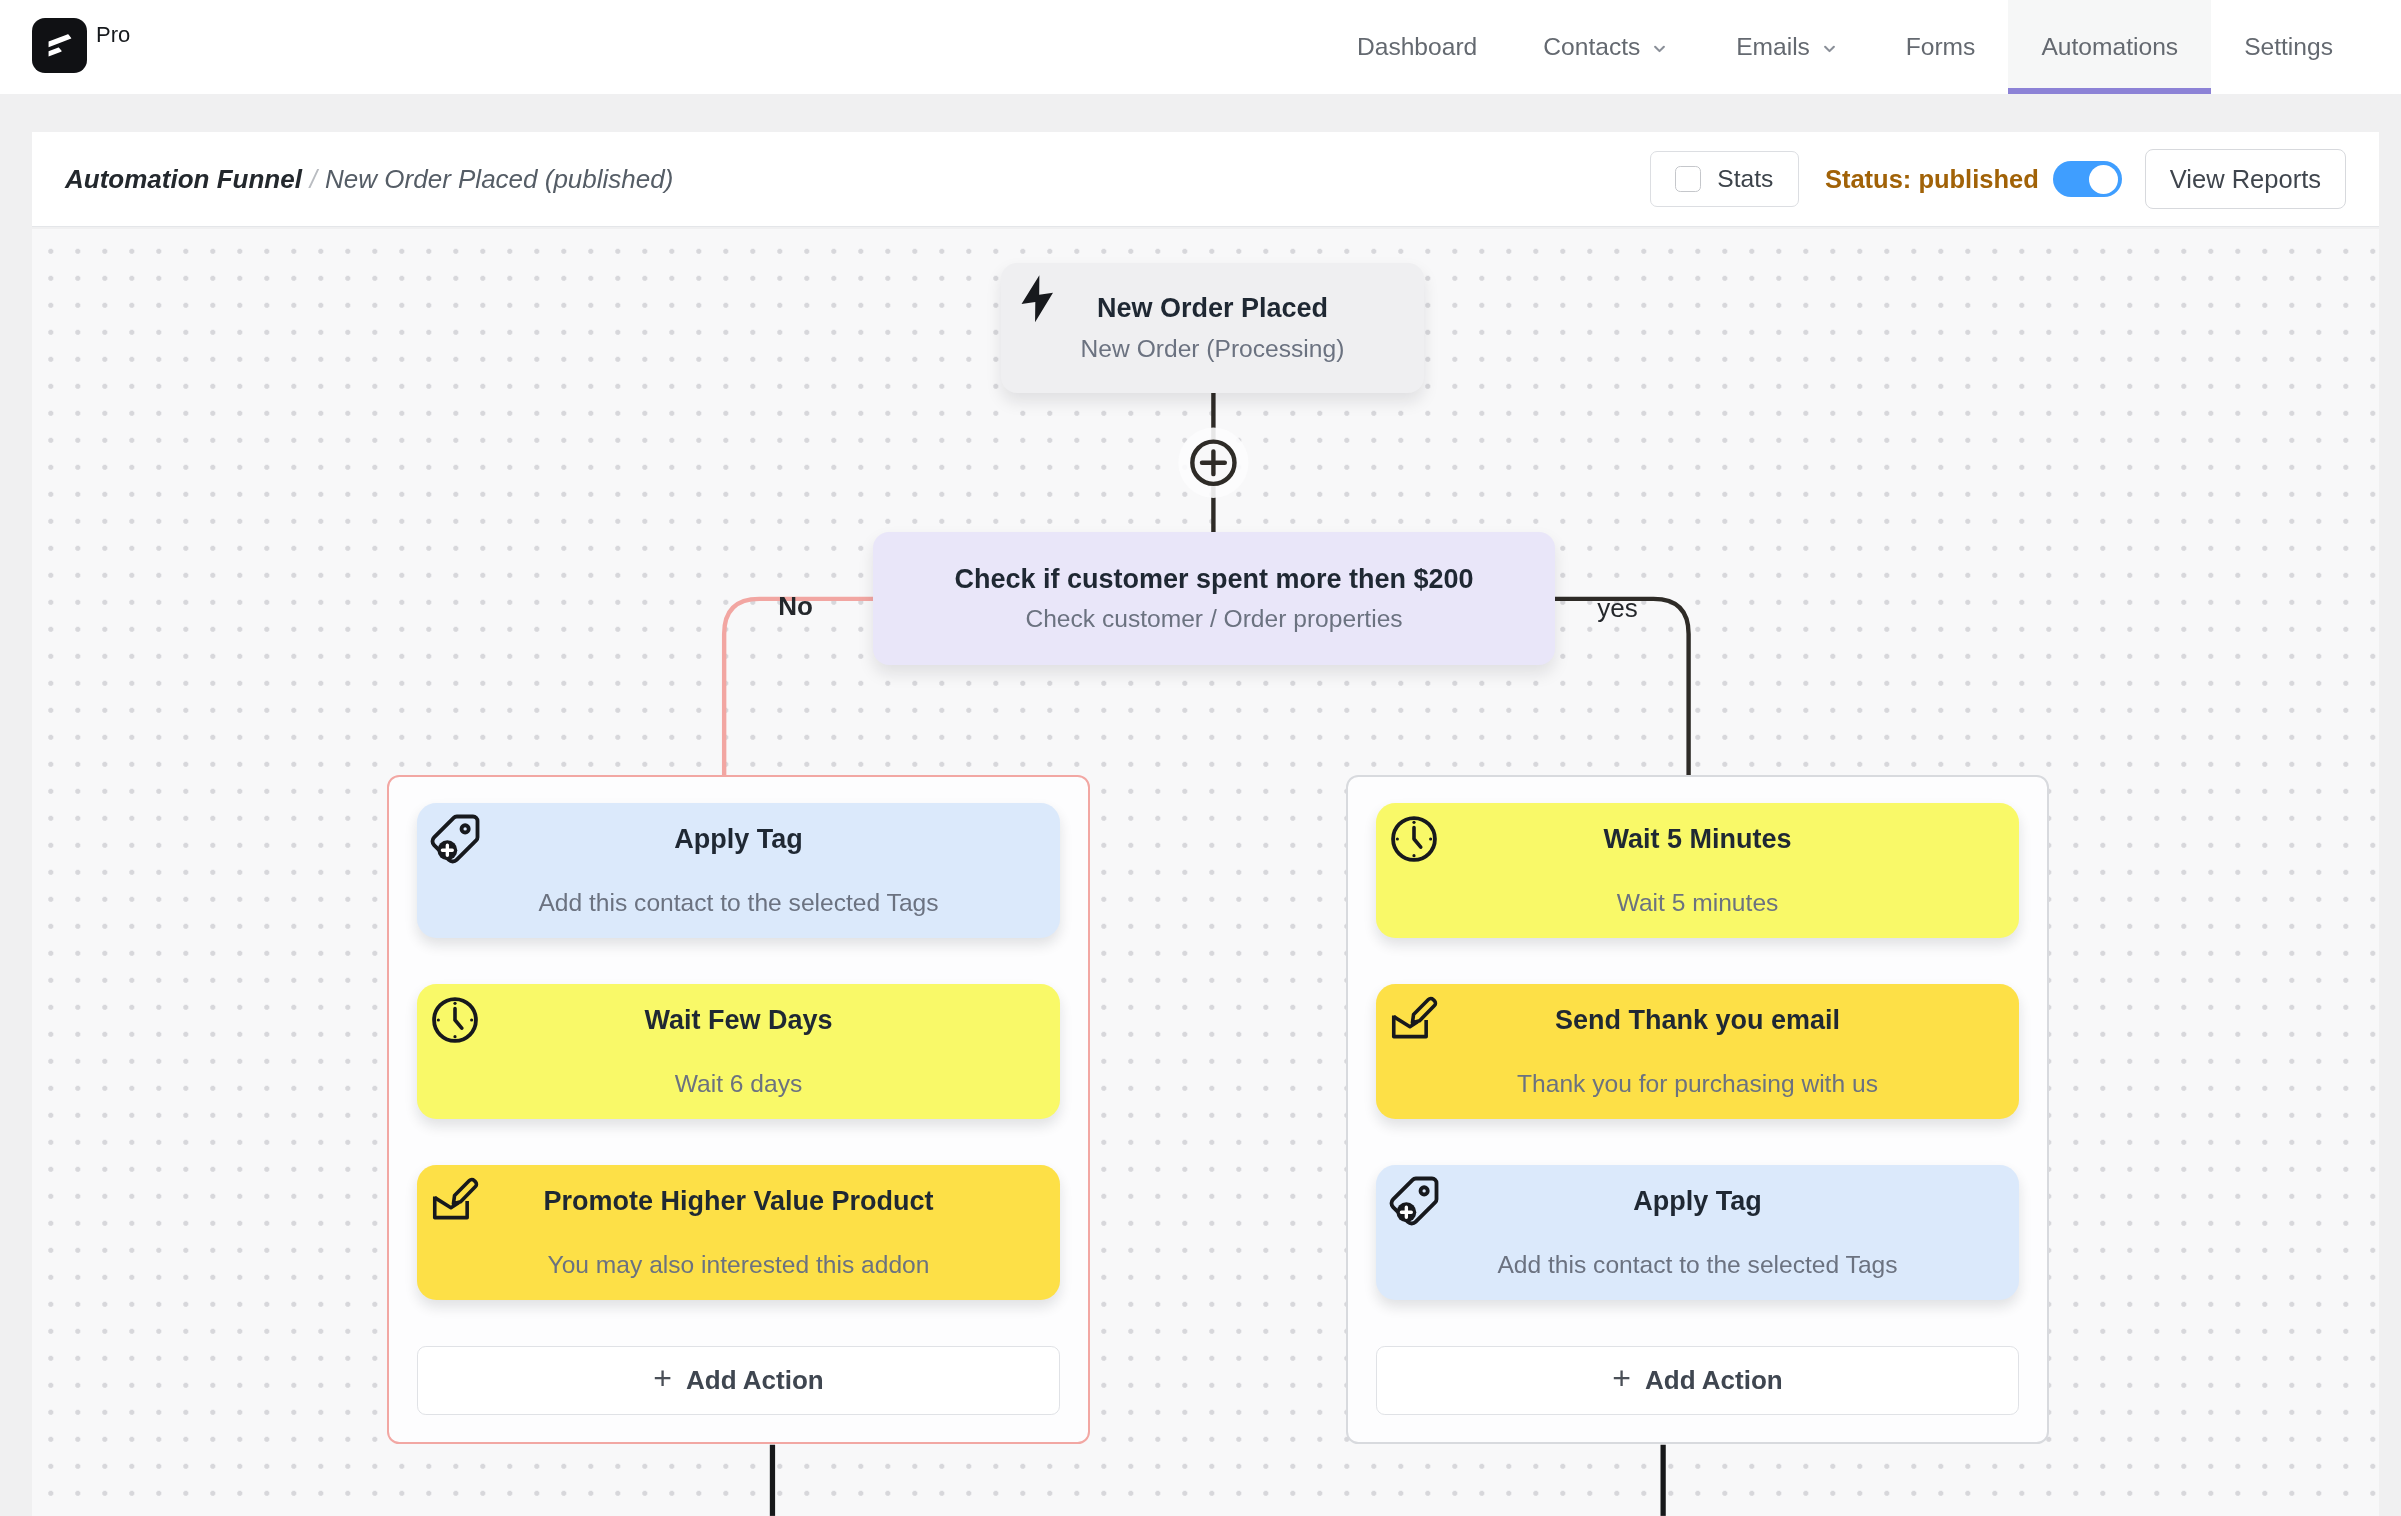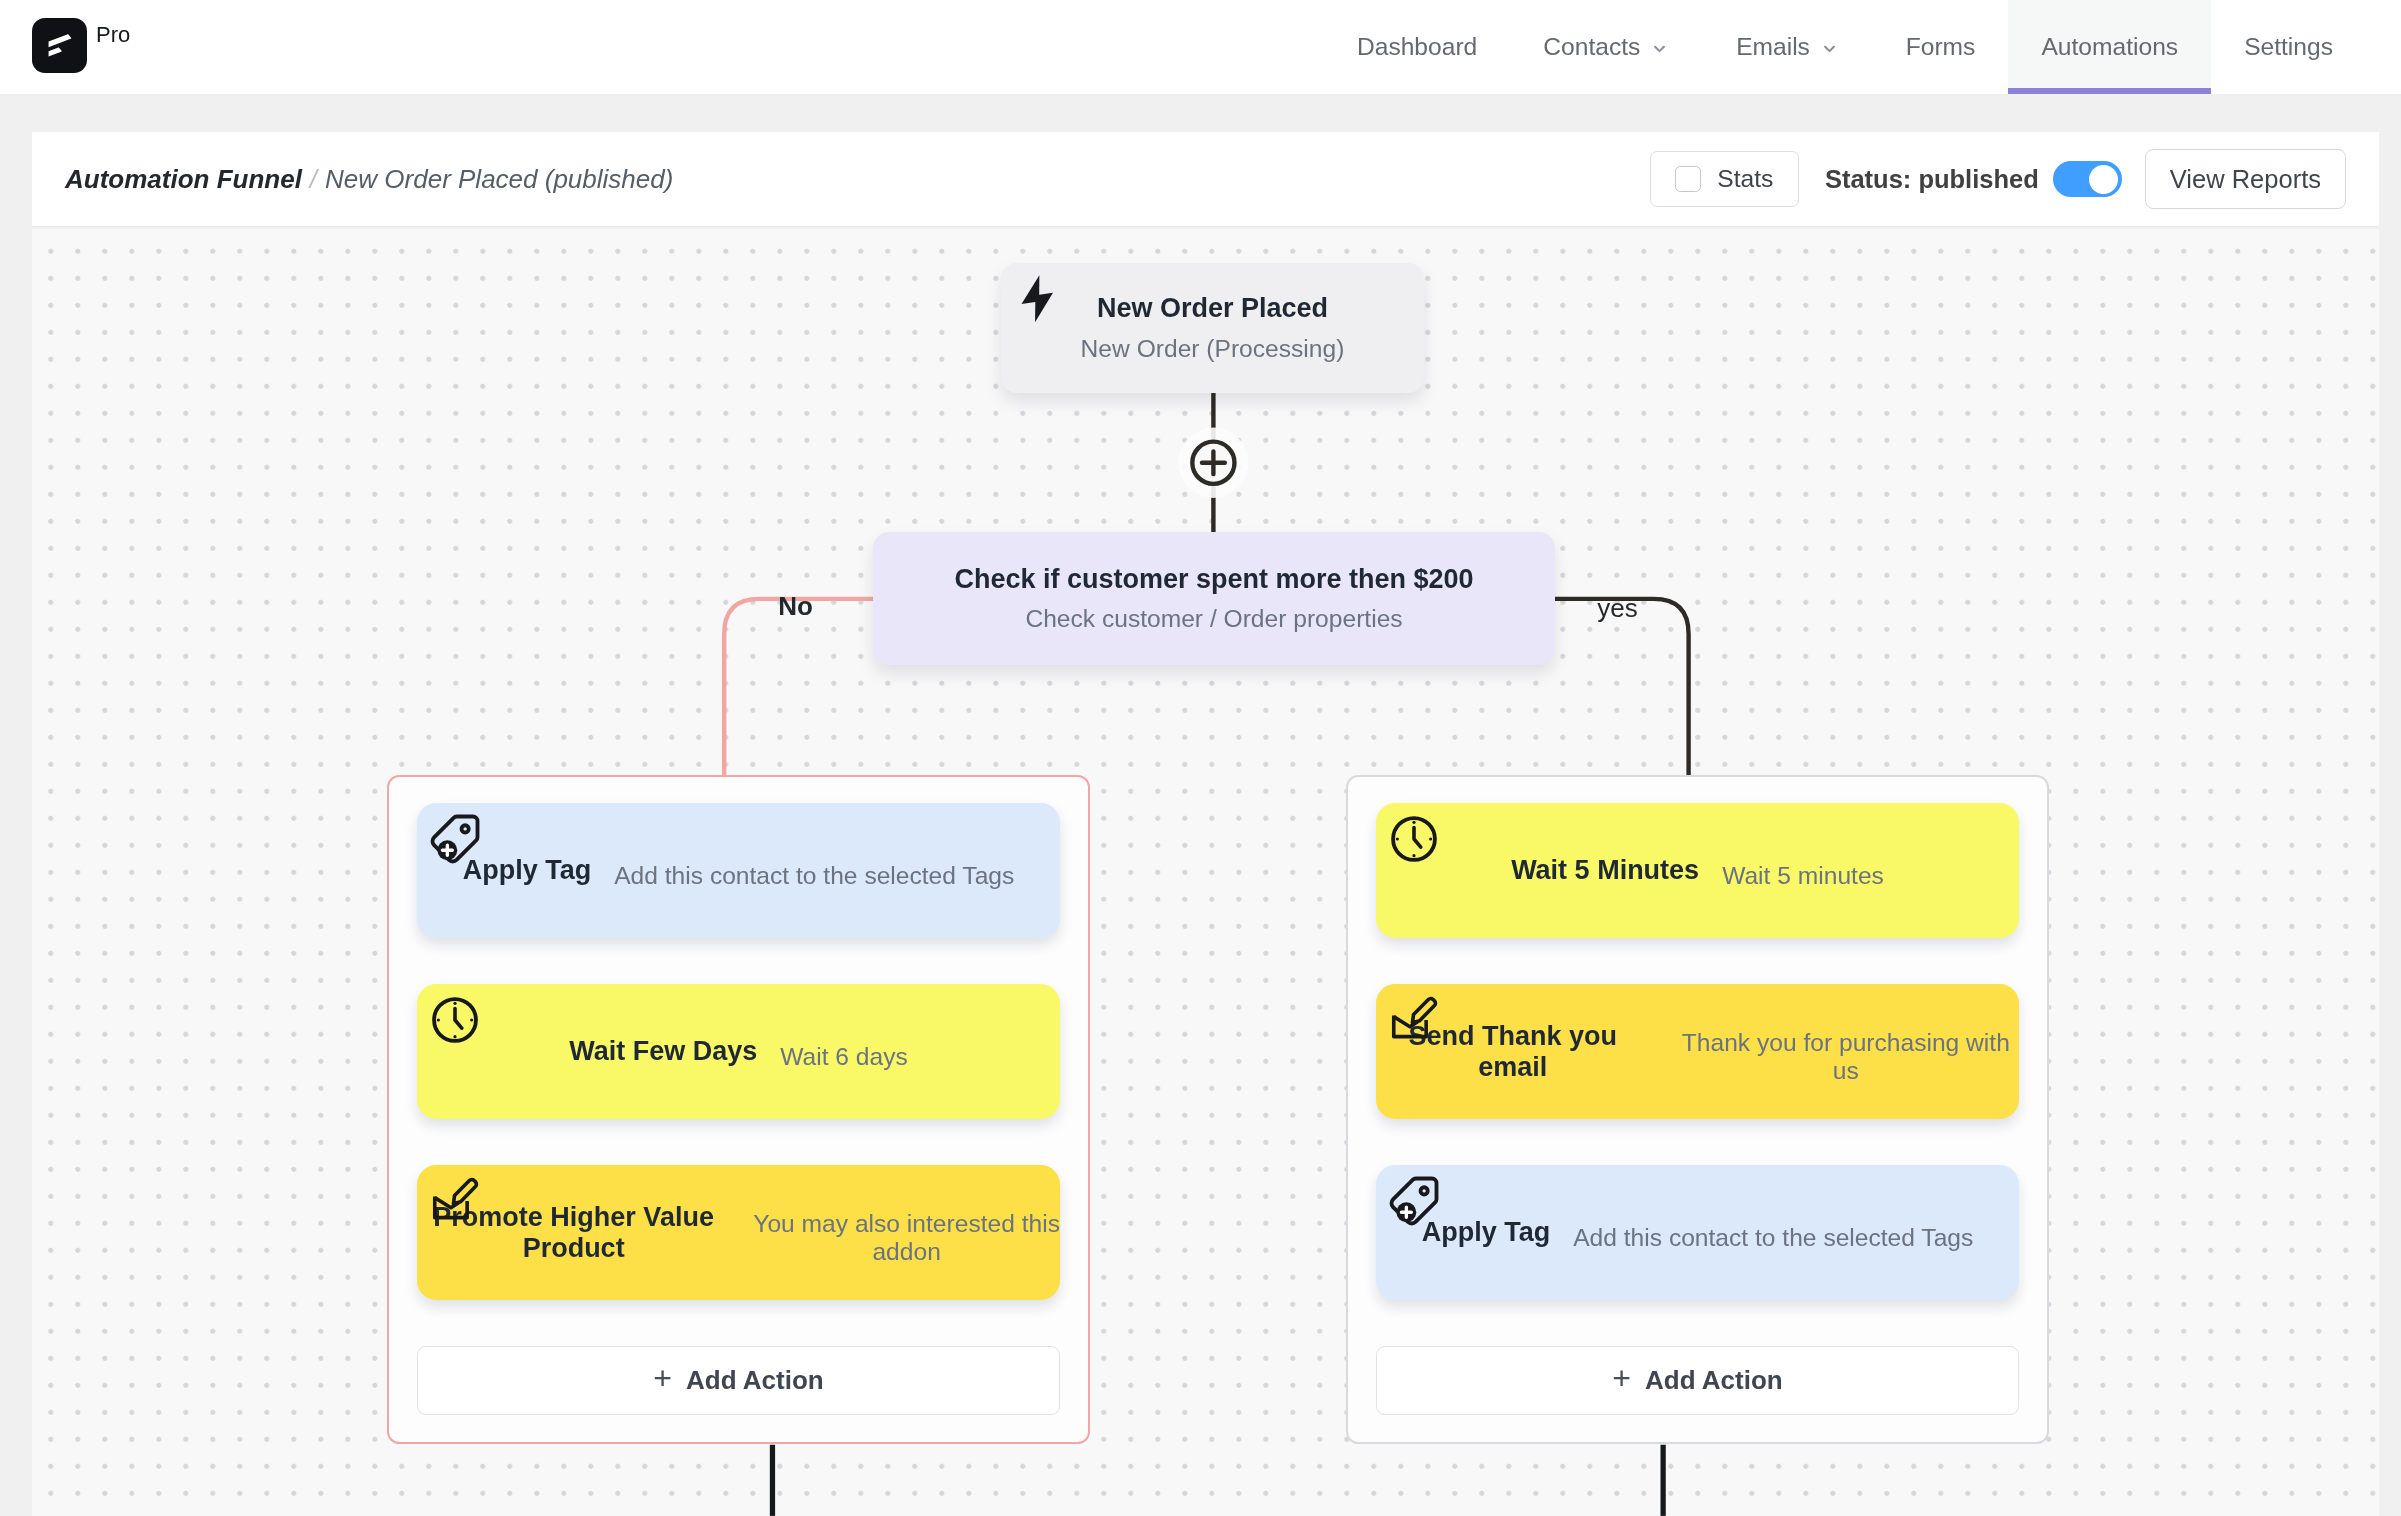--- a/index.html
+++ b/index.html
@@ -46,21 +46,21 @@
   .bc-root { font-weight: 700; color: #23282d; cursor: pointer; }
   .bc-sep { color: #b9bcc1; font-size: 26px; }
   .bc-current { color: #555d66; }
   .controls { margin-left: auto; display: flex; align-items: center; }
   .stats-btn {
     display: flex; align-items: center; gap: 16px; height: 56px; padding: 0 24.6px;
     background: #fff; border: 1.8px solid #dcdee2; border-radius: 7px; cursor: pointer;
   }
   .checkbox { width: 26px; height: 26px; border: 1.8px solid #c5c7cb; border-radius: 5.3px; background: #fff; }
   .stats-label { font-size: 24.6px; color: #3c434a; }
-  .status-label { margin-left: 26px; font-size: 25.5px; font-weight: 700; color: #404040; }
+  .status-label { margin-left: 26px; font-size: 25.5px; font-weight: 700; color: #a16207; }
   .toggle {
     margin-left: 14px; width: 69px; height: 36px; border-radius: 877px;
     background: #3f9eff; position: relative; cursor: pointer;
   }
   .toggle::after {
     content: ""; position: absolute; right: 3.5px; top: 3.5px; width: 29px; height: 29px;
     border-radius: 50%; background: #ffffff;
   }
   .view-reports {
     margin-left: 23px; height: 60px; padding: 0 24px; display: flex; align-items: center;
@@ -94,21 +94,21 @@
 
   .branch-box {
     position: absolute; top: 546px; width: 703px; height: 669px;
     background: #fdfdfe; border-radius: 12.3px; z-index: 2; padding: 26px 28px;
   }
   .branch-box.no  { left: 355px;  border: 2.6px solid #f2a7a3; }
   .branch-box.yes { left: 1314px; border: 2.6px solid #d8dade; }
 
   .action-card {
     position: relative; width: 100%; height: 135px; border-radius: 19.3px; margin-bottom: 46px;
-    display: flex; flex-direction: row; align-items: center; justify-content: center; text-align: center;
+    display: flex; flex-direction: column; align-items: center; justify-content: center; text-align: center;
     box-shadow: 0 7px 12.3px rgba(20,22,30,0.12); cursor: pointer; gap: 23px;
   }
   .card-blue   { background: #dbe9fb; }
   .card-yellow { background: #f9f968; }
   .card-green  { background: #fde047; }
   .card-icon { position: absolute; left: 10.5px; top: 8.8px; }
 
   .add-action {
     width: 100%; height: 69px; background: #ffffff; border: 1.8px solid #e0e2e6; border-radius: 8.8px;
     display: flex; align-items: center; justify-content: center; gap: 14px; cursor: pointer;

